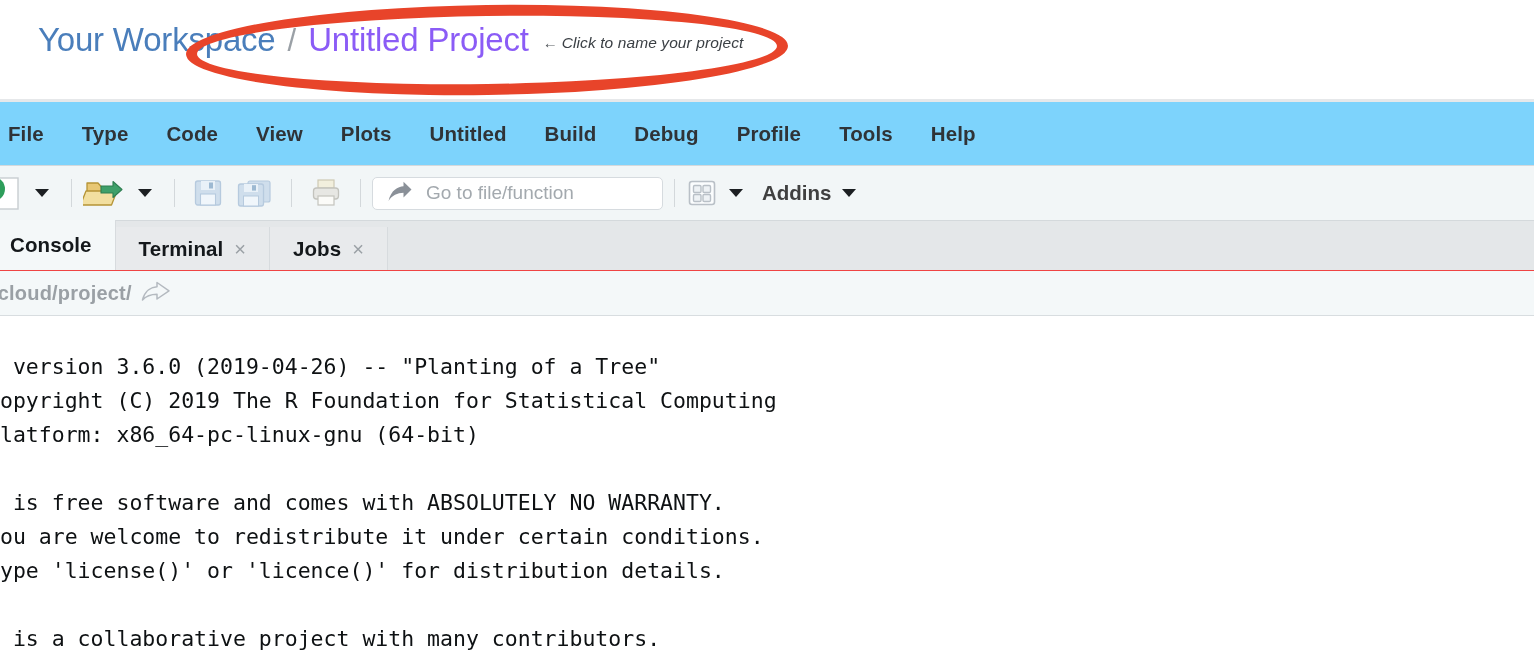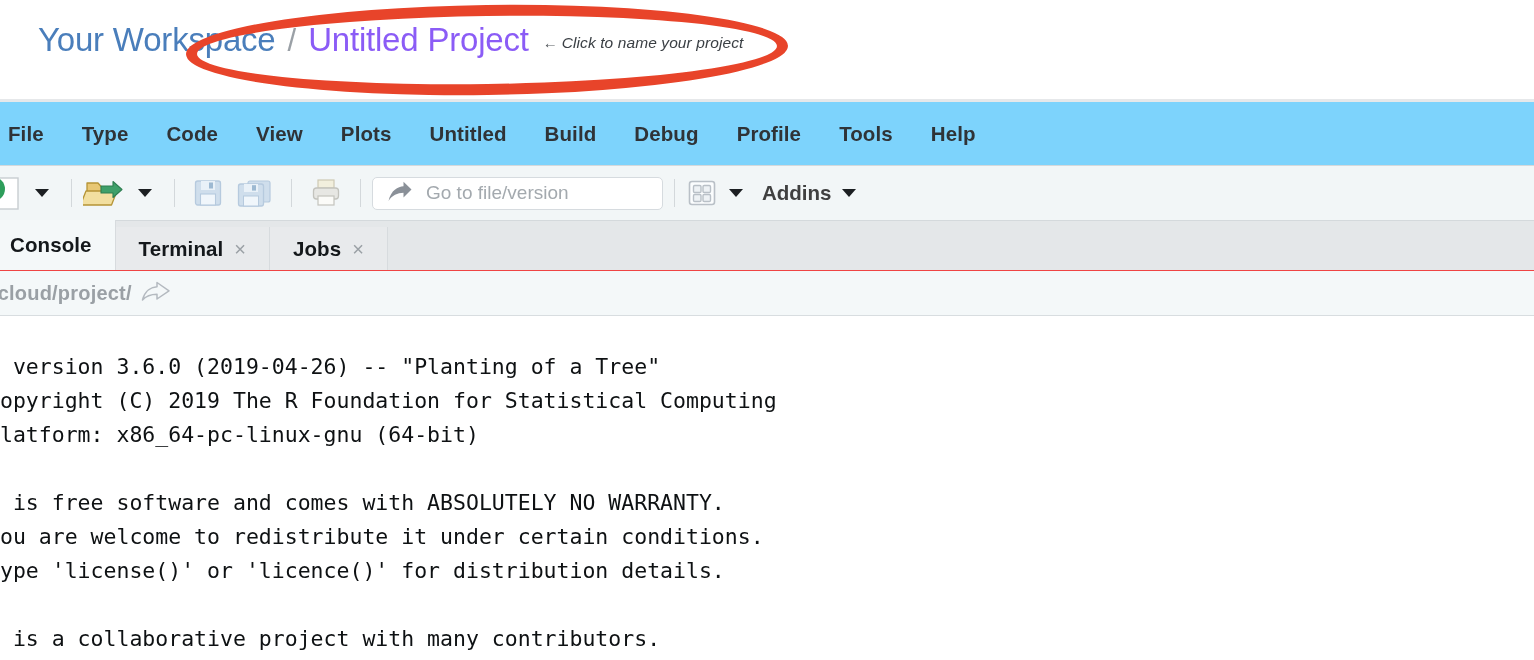--- a/index.html
+++ b/index.html
@@ -346,21 +346,21 @@
         <rect x="8" y="18" width="16" height="9" fill="#fbfbf8" stroke="#c3c3bd" stroke-width="1.2"></rect>
       </svg>
     </div>
 
     <div class="tb-sep"></div>
 
     <div class="gofile">
       <svg width="27" height="24" viewBox="0 0 27 24">
         <path d="M2.5 20 C5 9 12 5.5 17.5 5.2 L17.5 0.8 L25.5 8.6 L17.5 16.4 L17.5 11.8 C11.5 11.8 6 14.5 2.5 20 Z" fill="#8a9098"></path>
       </svg>
-      <span class="gofile-label">Go to file/version</span>
+      <span class="gofile-label">Go to file/function</span>
     </div>
 
     <div class="tb-sep"></div>
 
     <div class="tb-btn">
       <svg width="32" height="30" viewBox="0 0 32 30">
         <rect x="3.5" y="3.5" width="25" height="23" rx="2.5" fill="#fbfdfe" stroke="#b9c0c7" stroke-width="1.6"></rect>
         <rect x="7.5" y="7.5" width="7.5" height="7" rx="1.2" fill="#eef2f5" stroke="#b9c0c7" stroke-width="1.4"></rect>
         <rect x="17" y="7.5" width="7.5" height="7" rx="1.2" fill="#eef2f5" stroke="#b9c0c7" stroke-width="1.4"></rect>
         <rect x="7.5" y="16.5" width="7.5" height="7" rx="1.2" fill="#eef2f5" stroke="#b9c0c7" stroke-width="1.4"></rect>

